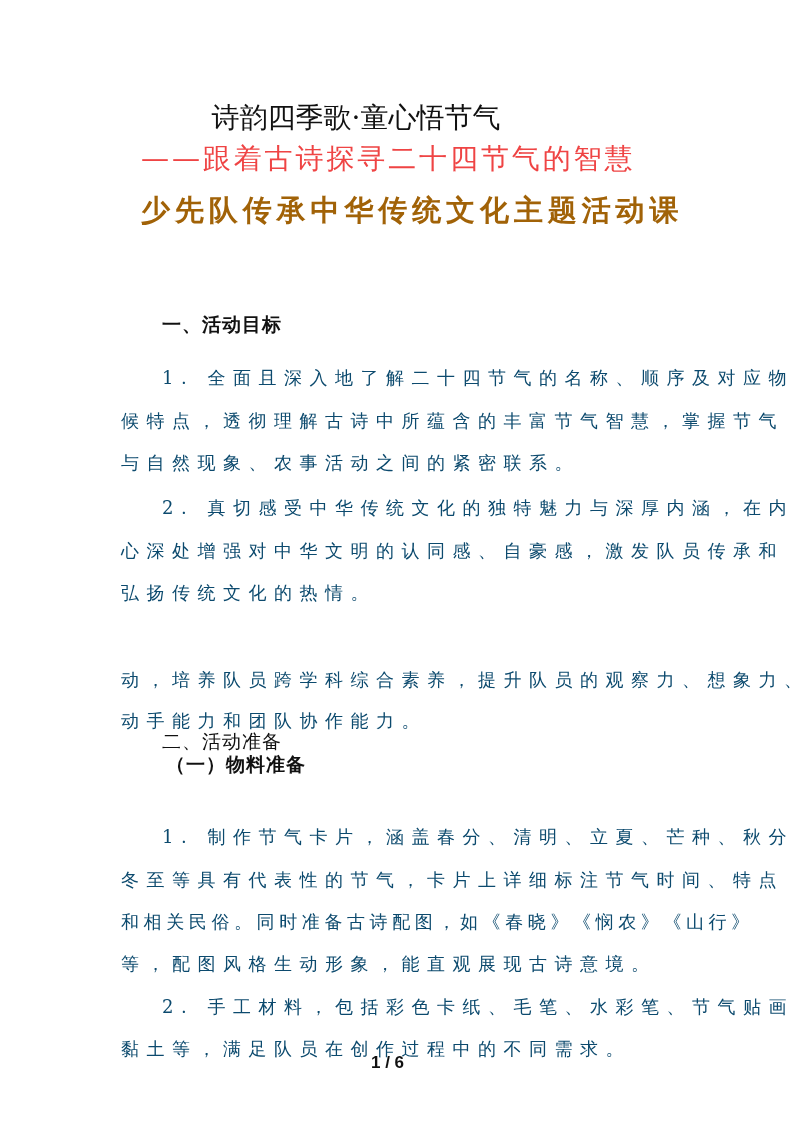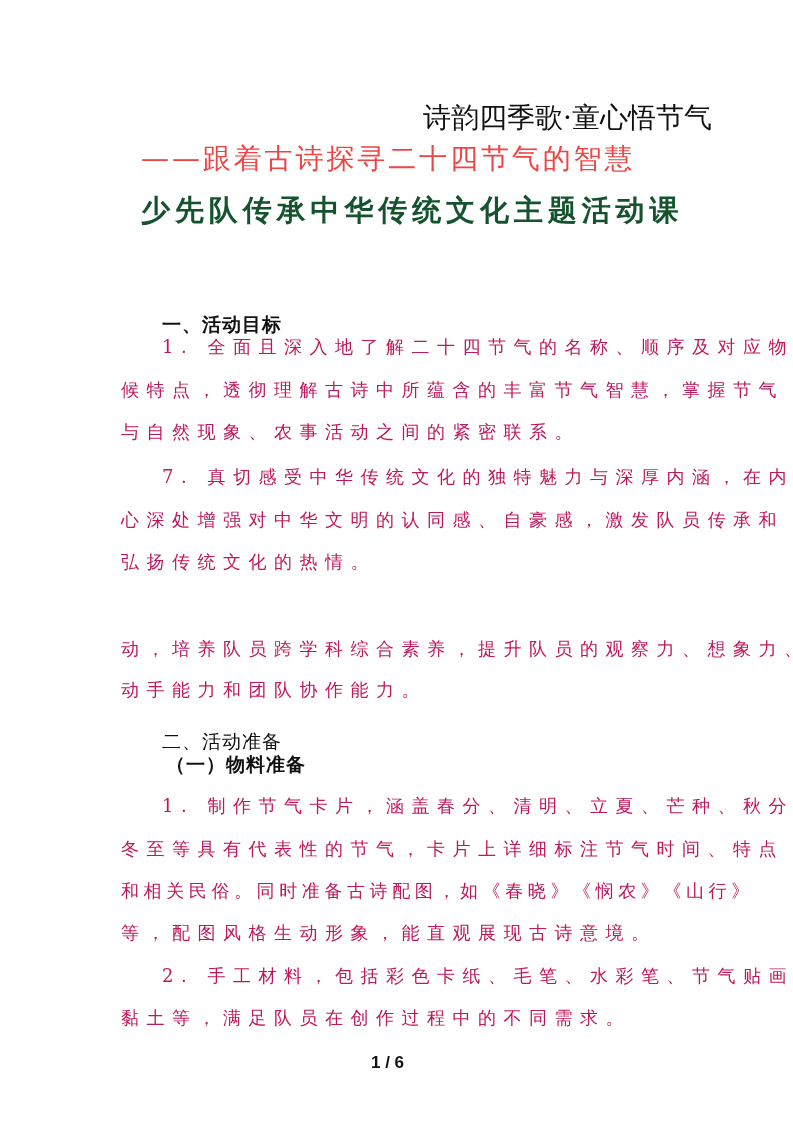--- a/index.html
+++ b/index.html
@@ -1,47 +1,47 @@
 <!DOCTYPE html>
 <html><head>
 <meta charset="utf-8">
 <style>
   html, body { margin: 0; padding: 0; background: #ffffff; }
   body { width: 793px; height: 1122px; position: relative; overflow: hidden;
          font-family: "DejaVu Serif", "Liberation Serif", serif; color: #111; }
   .page { position: absolute; left: 0; top: 0; width: 793px; height: 1122px; background: #fff; }
   .abs { position: absolute; white-space: nowrap; }
-  .title1 { left: 0; width: 712px; text-align: right; top: 100px; font-size: 28px; line-height: 36px; color: #111; }
+  .title1 { left: 0; width: 712px; text-align: center; top: 100px; font-size: 28px; line-height: 36px; color: #111; }
   .title2 { left: 141px; top: 141px; font-size: 28px; line-height: 36px; letter-spacing: 2.9px; color: #ef4444; }
-  .title3 { left: 141px; top: 191px; font-size: 29px; line-height: 38px; letter-spacing: 4.9px; color: #14532d; font-weight: bold;
+  .title3 { left: 141px; top: 191px; font-size: 29px; line-height: 38px; letter-spacing: 4.9px; color: #a16207; font-weight: bold;
             font-family: "DejaVu Sans", "Liberation Sans", sans-serif; }
   .h1 { font-size: 19px; line-height: 28px; font-weight: bold; letter-spacing: 1px;
         font-family: "DejaVu Sans", "Liberation Sans", sans-serif; margin-top: 20px; }
   .h2 { font-size: 19px; line-height: 28px; font-weight: bold; letter-spacing: 1px;
         font-family: "DejaVu Sans", "Liberation Sans", sans-serif; }
-  .line { font-size: 18px; line-height: 26px; letter-spacing: 7.5px; color: #be185d; }
+  .line { font-size: 18px; line-height: 26px; letter-spacing: 7.5px; color: #0c4a6e; margin-top: 31px; }
   .footer { left: 0; width: 775px; text-align: center; top: 1051px; font-size: 17px; line-height: 24px; font-weight: bold;
             font-family: "Liberation Sans", "DejaVu Sans", sans-serif; color: #111; }
 </style>
 </head>
 <body>
 
 <div class="page">
 
   <div class="abs title1">诗韵四季歌·童心悟节气</div>
   <div class="abs title2">——跟着古诗探寻二十四节气的智慧</div>
   <div class="abs title3">少先队传承中华传统文化主题活动课</div>
 
   <div class="abs h1" style="left:162px; top:290px;">一、活动目标</div>
 
   <div class="abs line" style="left:162px; top:334px;">1. 全面且深入地了解二十四节气的名称、顺序及对应物</div>
   <div class="abs line" style="left:121px; top:377px;">候特点，透彻理解古诗中所蕴含的丰富节气智慧，掌握节气</div>
   <div class="abs line" style="left:121px; top:419px;">与自然现象、农事活动之间的紧密联系。</div>
 
-  <div class="abs line" style="left:162px; top:464px;">7. 真切感受中华传统文化的独特魅力与深厚内涵，在内</div>
+  <div class="abs line" style="left:162px; top:464px;">2. 真切感受中华传统文化的独特魅力与深厚内涵，在内</div>
   <div class="abs line" style="left:121px; top:507px;">心深处增强对中华文明的认同感、自豪感，激发队员传承和</div>
   <div class="abs line" style="left:121px; top:549px;">弘扬传统文化的热情。</div>
 
   <div class="abs line" style="left:121px; top:636px;">动，培养队员跨学科综合素养，提升队员的观察力、想象力、</div>
   <div class="abs line" style="left:121px; top:677px;">动手能力和团队协作能力。</div>
 
   <div class="abs h1" style="left:162px; top:707px; font-weight:normal;">二、活动准备</div>
   <div class="abs h2" style="left:166px; top:750px;">（一）物料准备</div>
 
   <div class="abs line" style="left:162px; top:793px;">1. 制作节气卡片，涵盖春分、清明、立夏、芒种、秋分、</div>

